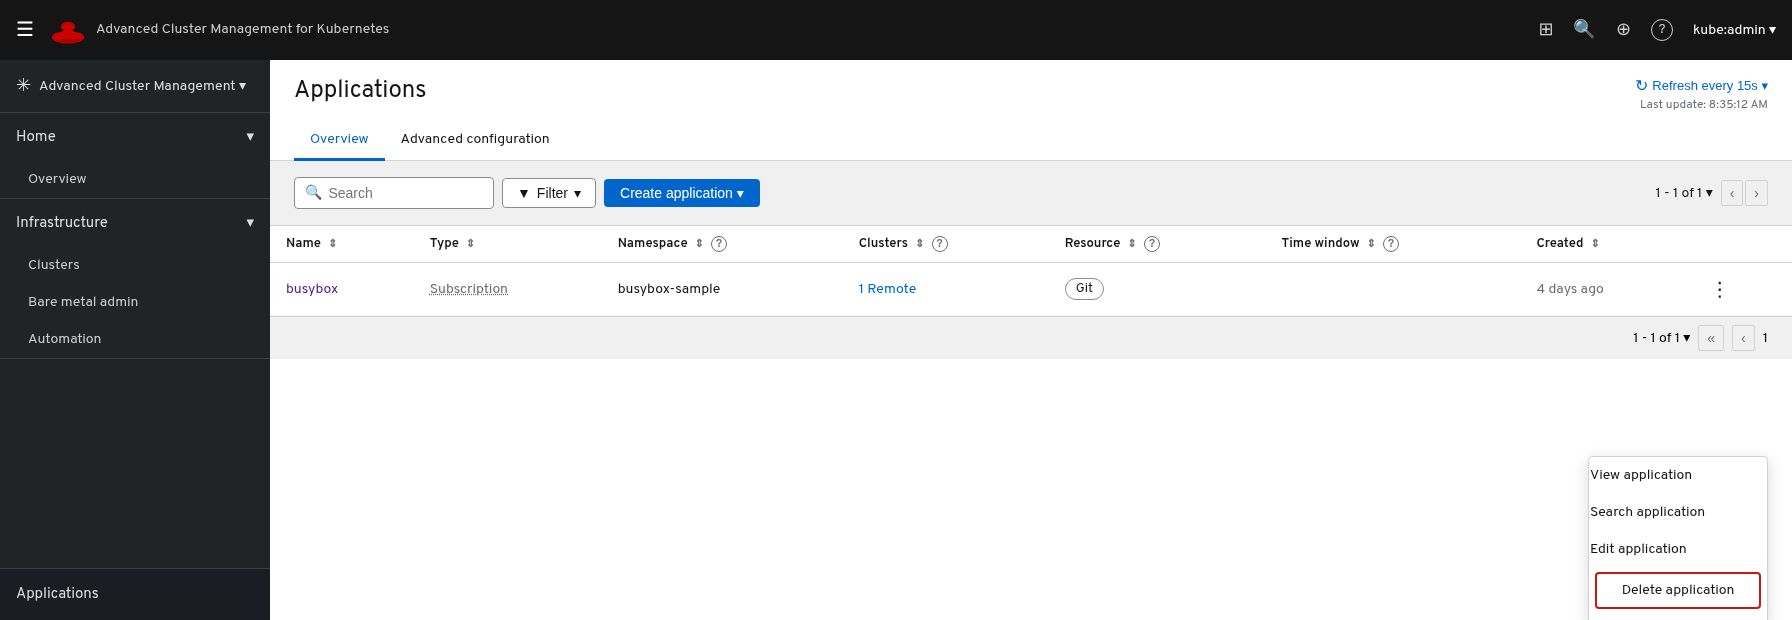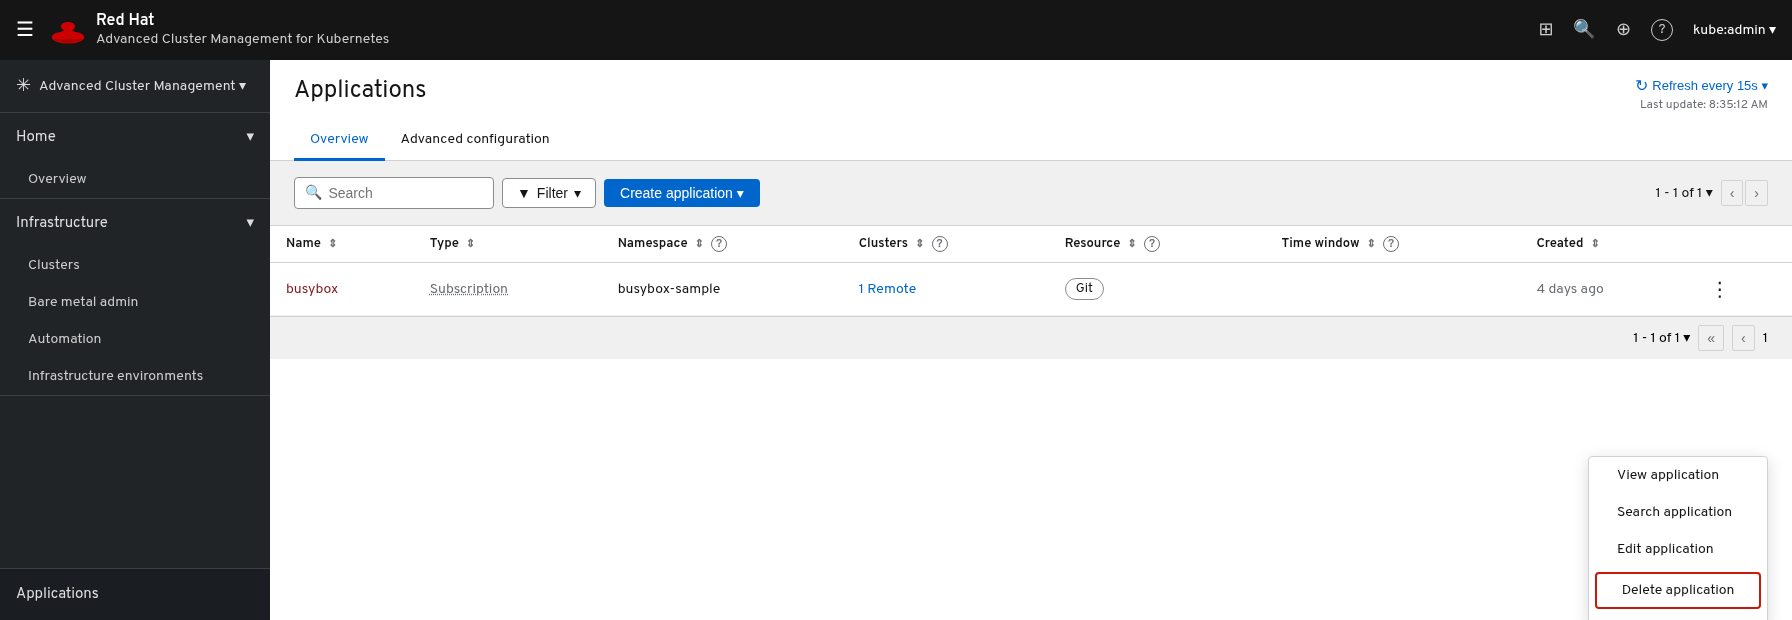--- a/index.html
+++ b/index.html
@@ -300,21 +300,21 @@
       border: 1px solid #6a6e73;
       border-radius: 50%;
     }
     td {
       padding: 14px 16px;
       font-size: 14px;
       color: #151515;
       border-bottom: 1px solid #f0f0f0;
     }
     .app-link {
-      color: #7f1d1d;
+      color: #4c1d95;
       text-decoration: none;
       cursor: pointer;
     }
     .subscription-text {
       text-decoration: underline;
       text-decoration-style: dotted;
       color: #6a6e73;
     }
     .clusters-link {
       color: #0066cc;
@@ -346,21 +346,21 @@
       right: 24px;
       top: 230px;
       background: #fff;
       border: 1px solid #d2d2d2;
       box-shadow: 0 4px 16px rgba(0,0,0,0.15);
       z-index: 200;
       min-width: 180px;
       border-radius: 4px;
     }
     .context-menu-item {
-      padding: 10px 28px;
+      padding: 10px 1px;
       font-size: 14px;
       color: #151515;
       cursor: pointer;
     }
     .context-menu-item.delete {
       border: 2px solid #c9190b;
       border-radius: 4px;
       margin: 4px 6px 15px 6px;
       padding: 8px 10px;
       text-align: center;
@@ -386,21 +386,20 @@
     <div class="redhat-logo">
 
       <svg class="redhat-hat" viewBox="0 0 40 40" xmlns="http://www.w3.org/2000/svg">
         <ellipse cx="20" cy="28" rx="18" ry="7" fill="#cc0000"></ellipse>
         <path d="M8 28 Q20 10 32 28" fill="#cc0000"></path>
         <ellipse cx="20" cy="16" rx="8" ry="5" fill="#cc0000"></ellipse>
         <path d="M2 30 Q20 38 38 30" fill="#8a0000" opacity="0.5"></path>
       </svg>
     </div>
     <div class="navbar-title-group">
-      <span class="navbar-company">Red Hat</span>
       <span class="navbar-product">Advanced Cluster Management for Kubernetes</span>
     </div>
   </div>
   <div class="navbar-actions">
     <span class="navbar-icon">⊞</span>
     <span class="navbar-icon">🔍</span>
     <span class="navbar-icon" style="font-size:18px;">⊕</span>
     <span class="navbar-icon" style="border:1px solid #ccc;border-radius:50%;width:22px;height:22px;display:inline-flex;align-items:center;justify-content:center;font-size:13px;">?</span>
     <span class="navbar-user">kube:admin ▾</span>
   </div>
@@ -423,21 +422,20 @@
     </div>
 
     <div class="sidebar-section">
       <div class="sidebar-section-header">
         <span>Infrastructure</span>
         <span>▾</span>
       </div>
       <div class="sidebar-item">Clusters</div>
       <div class="sidebar-item">Bare metal admin</div>
       <div class="sidebar-item">Automation</div>
-      <div class="sidebar-item">Infrastructure environments</div>
     </div>
 
     <div class="sidebar-bottom">
       <span>Applications</span>
     </div>
   </div>
 
   <div class="main-content">
 
     <div class="page-header">

